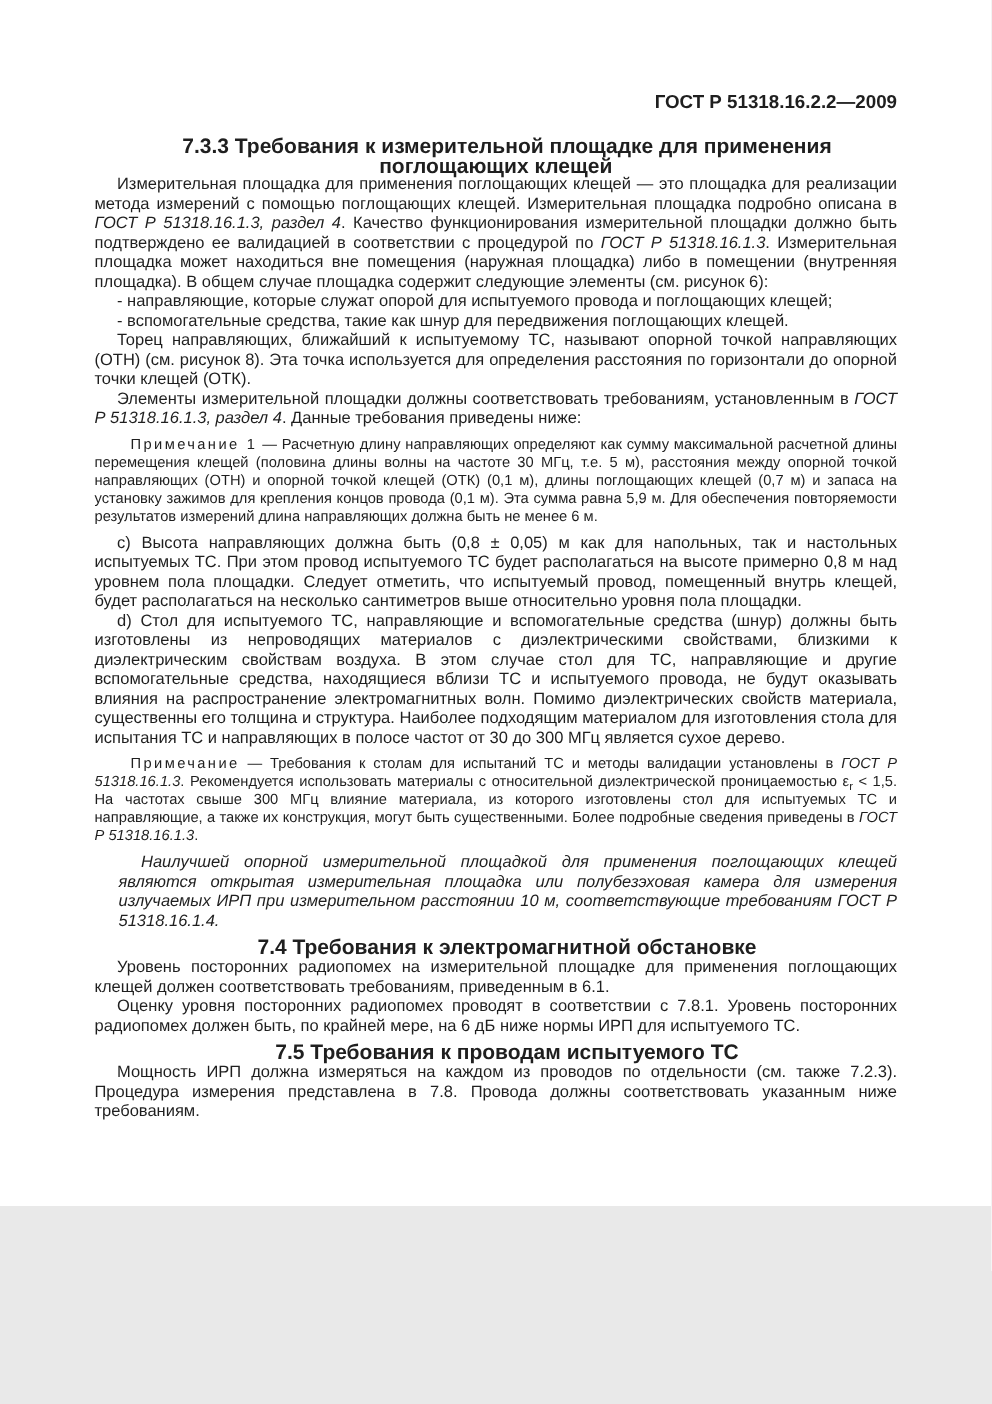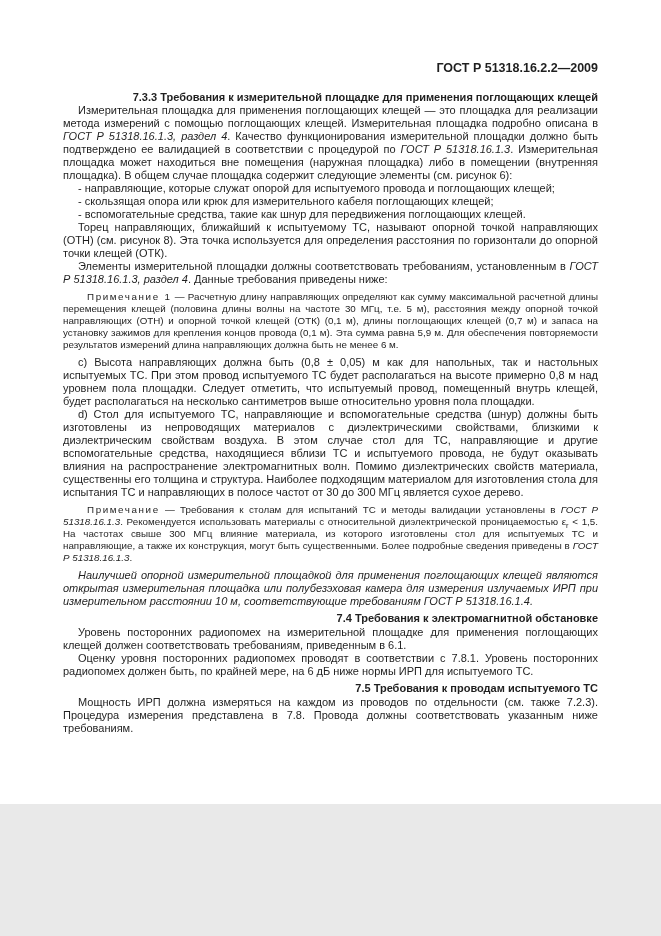--- a/index.html
+++ b/index.html
@@ -28,38 +28,38 @@
   }
   .para {
     font-size: 11px;
     line-height: 13px;
     text-align: justify;
     text-indent: 15px;
     margin: 0;
   }
   .heading {
     font-weight: 700;
-    font-size: 11px;
+    font-size: 14px;
     line-height: 13px;
     text-indent: 15px;
-    text-align: right;
+    text-align: center;
     margin: 0;
   }
   .heading.h733 { margin: 0 0 0 0; }
   .heading.h-sub { margin: 4px 0 1px 0; }
   .note {
     font-size: 9.8px;
     line-height: 12px;
     text-align: justify;
     text-indent: 24px;
     margin: 5px 0 5px 0;
   }
   .note-label { letter-spacing: 1.6px; }
   .gost-ref { font-style: italic; }
-  .italic-para { font-style: italic; margin-top: 5px; margin-bottom: 3px; }
+  .italic-para { font-style: italic; margin-top: 5px; margin-bottom: 3px; margin-left: 16px; }
   sub.eps-sub { font-size: 7.5px; line-height: 0; }
   .page-number {
     position: absolute;
     top: 847px;
     right: 78px;
     font-size: 10.5px;
     line-height: 12px;
   }
 </style>
 </head>
@@ -68,21 +68,20 @@
 <div class="page">
   <div class="content">
 
     <div class="doc-header">ГОСТ Р 51318.16.2.2—2009</div>
 
     <p class="heading h733">7.3.3 Требования к измерительной площадке для применения поглощающих клещей</p>
 
     <p class="para"><span>Измерительная площадка для применения поглощающих клещей — это площадка для реализации метода измерений с помощью поглощающих клещей. Измерительная площадка подробно описана в </span><span class="gost-ref">ГОСТ Р 51318.16.1.3, раздел 4</span><span>. Качество функционирования измерительной площадки должно быть подтверждено ее валидацией в соответствии с процедурой по </span><span class="gost-ref">ГОСТ Р 51318.16.1.3</span><span>. Измерительная площадка может находиться вне помещения (наружная площадка) либо в помещении (внутренняя площадка). В общем случае площадка содержит следующие элементы (см. рисунок 6):</span></p>
 
     <p class="para">- направляющие, которые служат опорой для испытуемого провода и поглощающих клещей;</p>
-    <p class="para">- скользящая опора или крюк для измерительного кабеля поглощающих клещей;</p>
     <p class="para">- вспомогательные средства, такие как шнур для передвижения поглощающих клещей.</p>
 
 
     <p class="para">Торец направляющих, ближайший к испытуемому ТС, называют опорной точкой направляющих (ОТН) (см. рисунок 8). Эта точка используется для определения расстояния по горизонтали до опорной точки клещей (ОТК).</p>
 
     <p class="para"><span>Элементы измерительной площадки должны соответствовать требованиям, установленным в </span><span class="gost-ref">ГОСТ Р 51318.16.1.3, раздел 4</span><span>. Данные требования приведены ниже:</span></p>
 
 
     <p class="note"><span class="note-label">Примечание 1</span><span> — Расчетную длину направляющих определяют как сумму максимальной расчетной длины перемещения клещей (половина длины волны на частоте 30 МГц, т.е. 5 м), расстояния между опорной точкой направляющих (ОТН) и опорной точкой клещей (ОТК) (0,1 м), длины поглощающих клещей (0,7 м) и запаса на установку зажимов для крепления концов провода (0,1 м). Эта сумма равна 5,9 м. Для обеспечения повторяемости результатов измерений длина направляющих должна быть не менее 6 м.</span></p>
 

